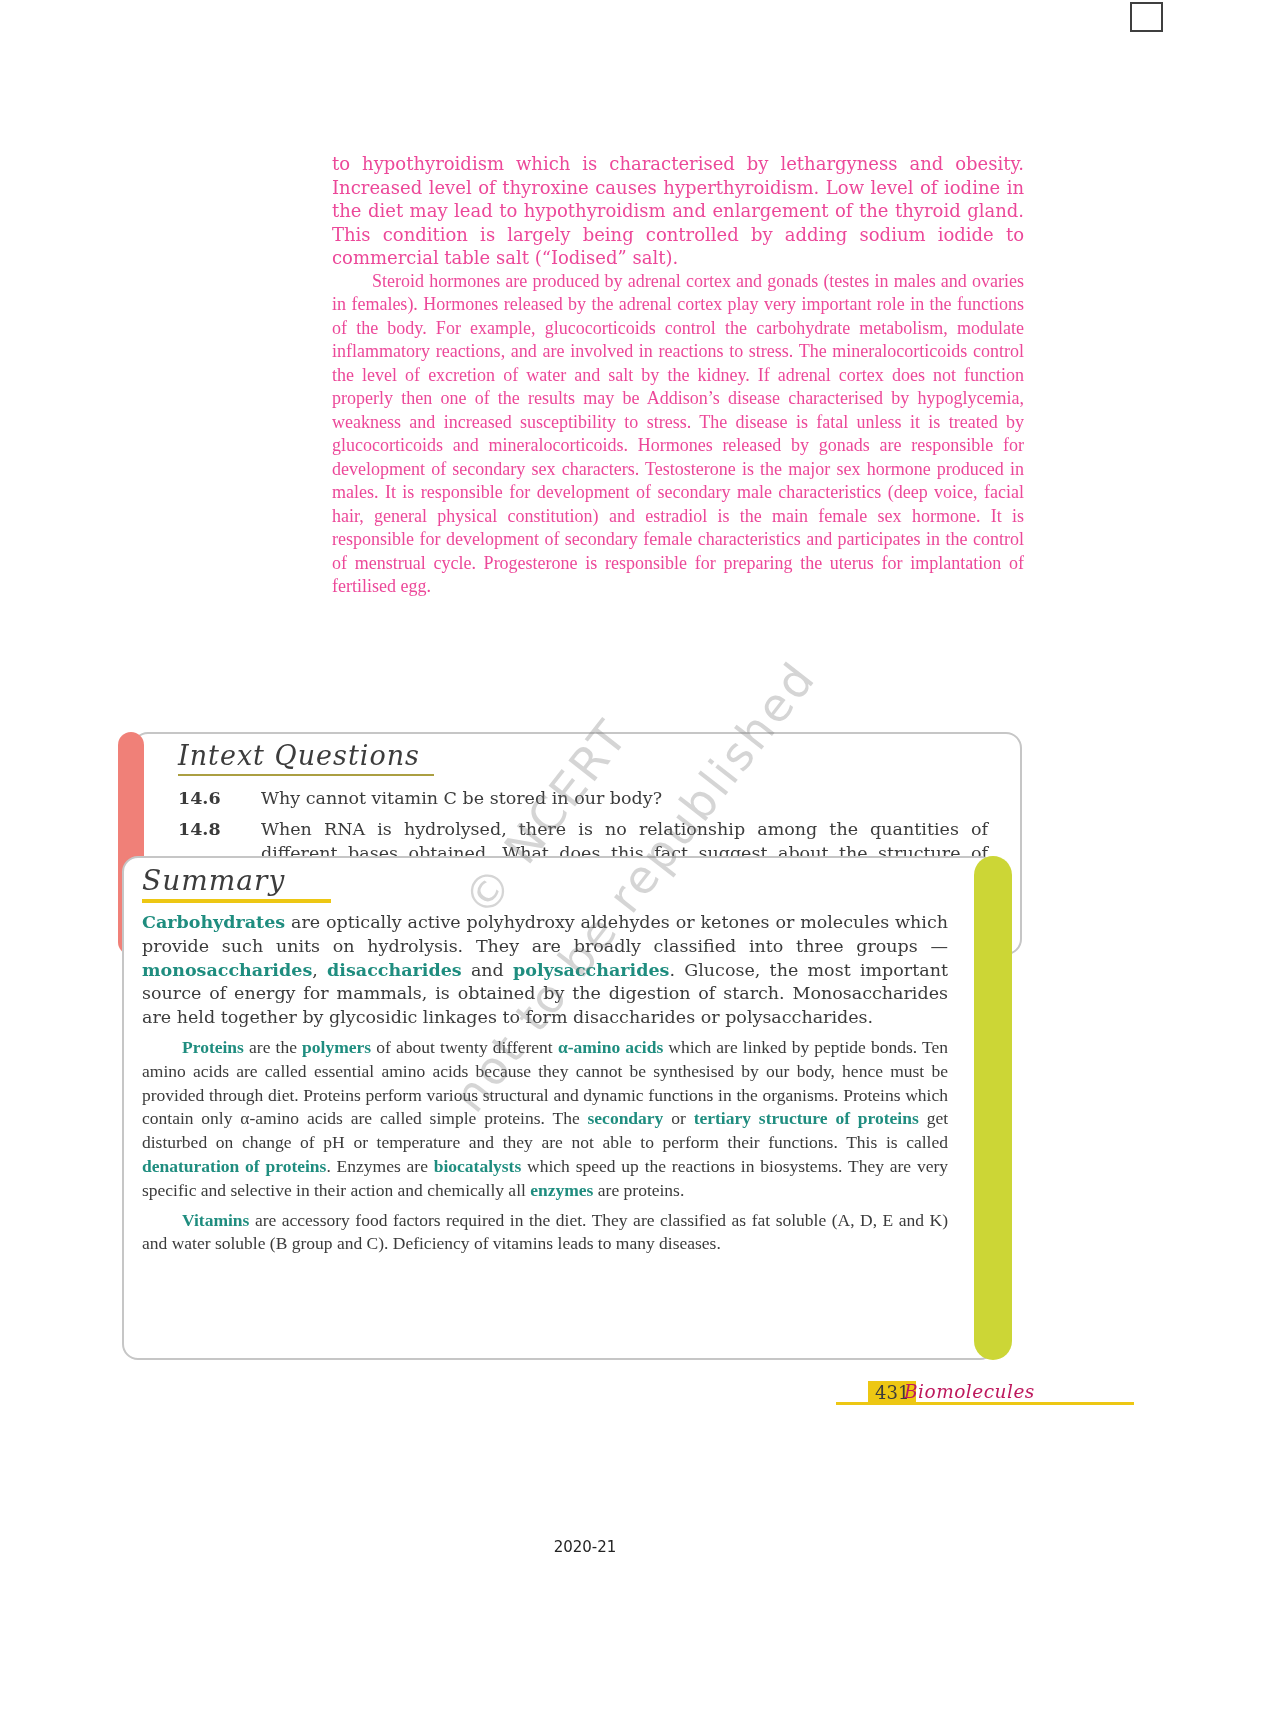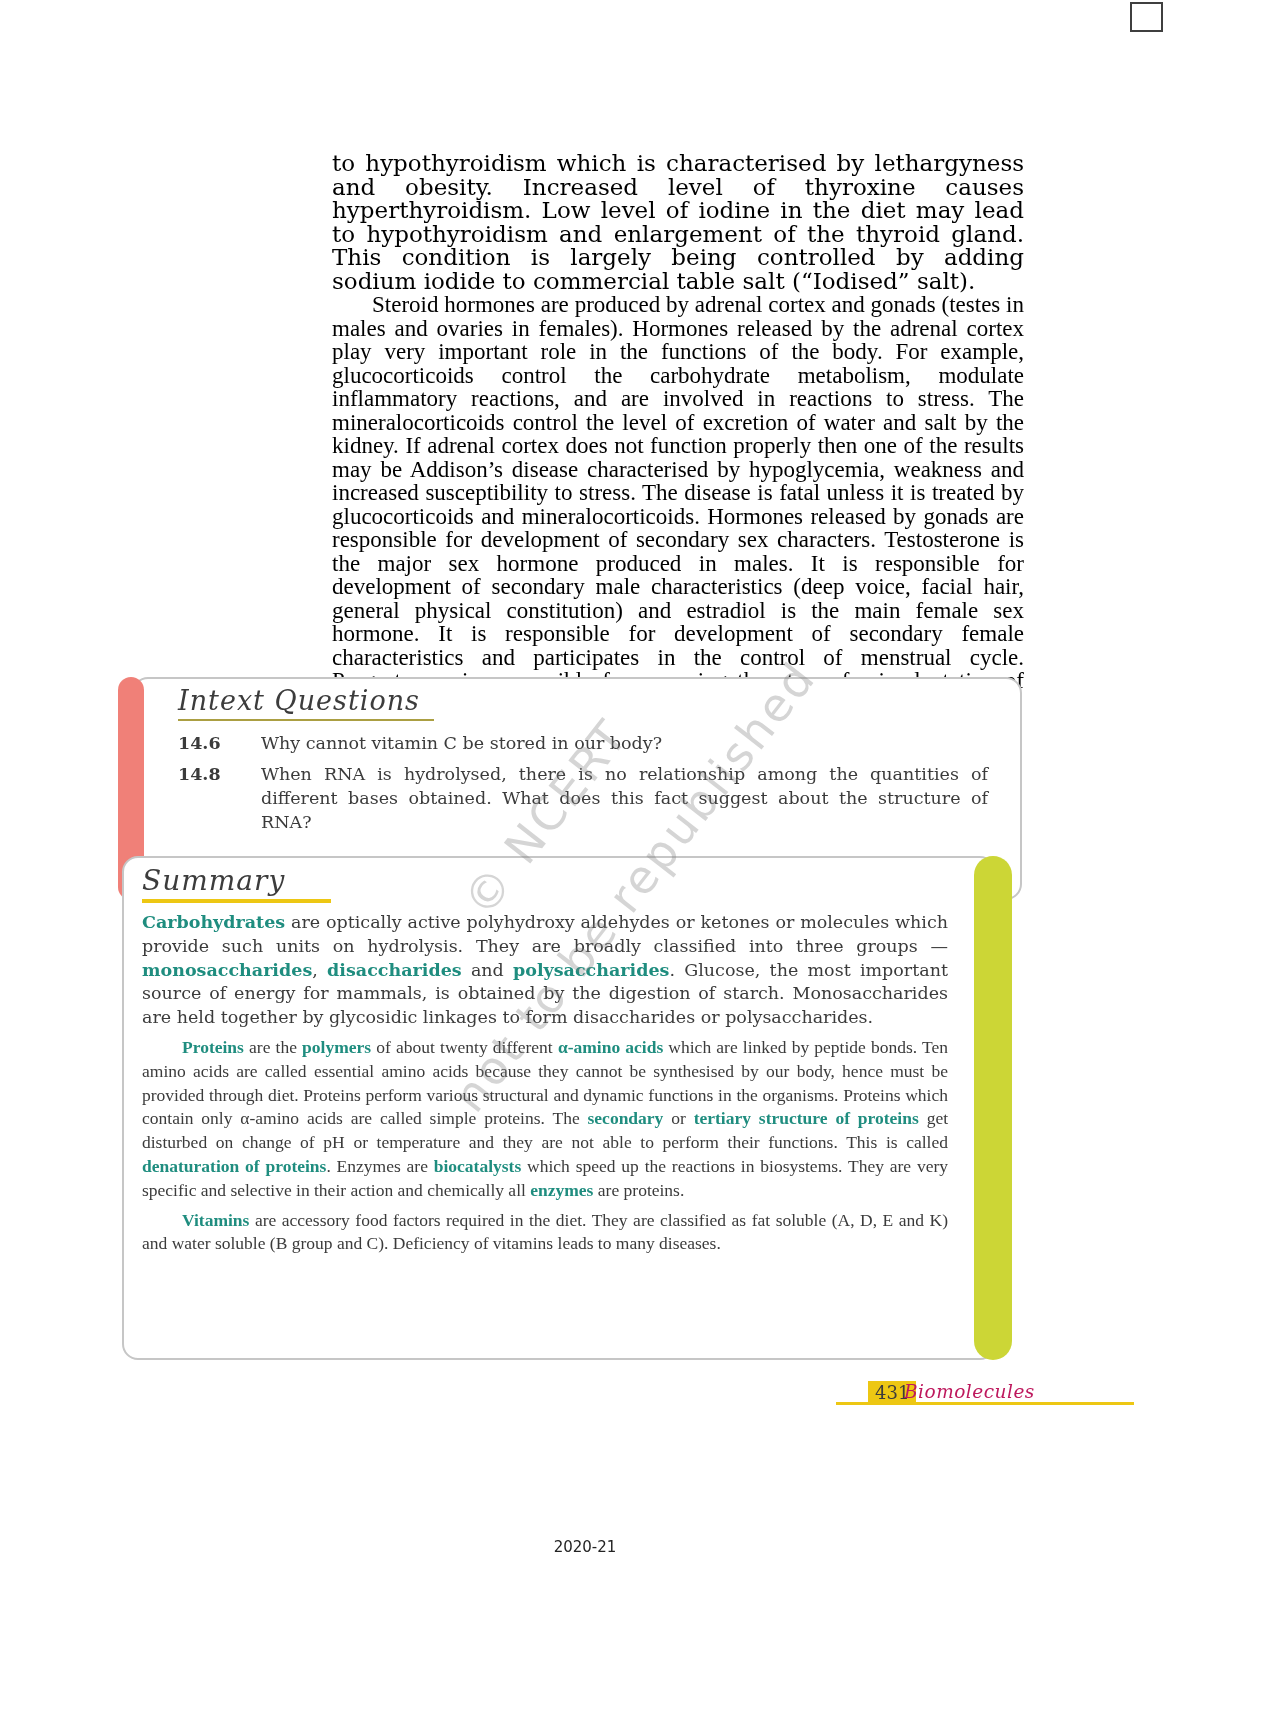--- a/index.html
+++ b/index.html
@@ -7,28 +7,28 @@
   .page {
     position:relative; width:1275px; height:1709px; background:#ffffff;
     font-family:"DejaVu Serif", serif; color:#3b3b3b; overflow:hidden;
   }
 
   
   .corner-box { position:absolute; left:1130px; top:2px; width:33px; height:30px; border:2px solid #3f3f3f; background:#fff; }
 
   
   .main-col { position:absolute; left:332px; top:152px; width:692px; z-index:1; }
-  .para { font-size:23px; line-height:23.5px; text-align:justify; color:#000000; }
+  .para { font-size:18px; line-height:23.5px; text-align:justify; color:#ec4899; }
   .para-indent { text-indent:40px;font-family:Liberation Serif, serif; }
 
   
   .script-title { font-family:"DejaVu Serif", serif; font-style:italic; font-weight:500; color:#3c3c3c; letter-spacing:1px; }
 
   
-  .intext-box { position:absolute; left:118px; top:677px; width:904px; height:223px; z-index:1; }
+  .intext-box { position:absolute; left:118px; top:732px; width:904px; height:223px; z-index:1; }
   .intext-border { position:absolute; left:14px; right:0; top:0; bottom:0; border:2px solid #c6c6c6; border-radius:16px; background:#ffffff; }
   .red-bar { position:absolute; left:0; top:0; width:26px; height:100%; border-radius:13px; background:var(--red-bar, #f08078); }
   .intext-content { position:absolute; left:60px; top:8px; right:34px; }
   .intext-title { font-size:27px; margin:0 0 10px 0; }
   .intext-title .title-text { display:inline-block; padding:0 14px 3px 0; border-bottom:2px solid #ab9f42; }
   .question { display:flex; font-size:17.5px; line-height:24px; margin-bottom:7px;gap:17px; }
   .qnum { flex:0 0 66px; font-weight:bold; }
   .qtext { flex:1; text-align:justify; }
 
   

